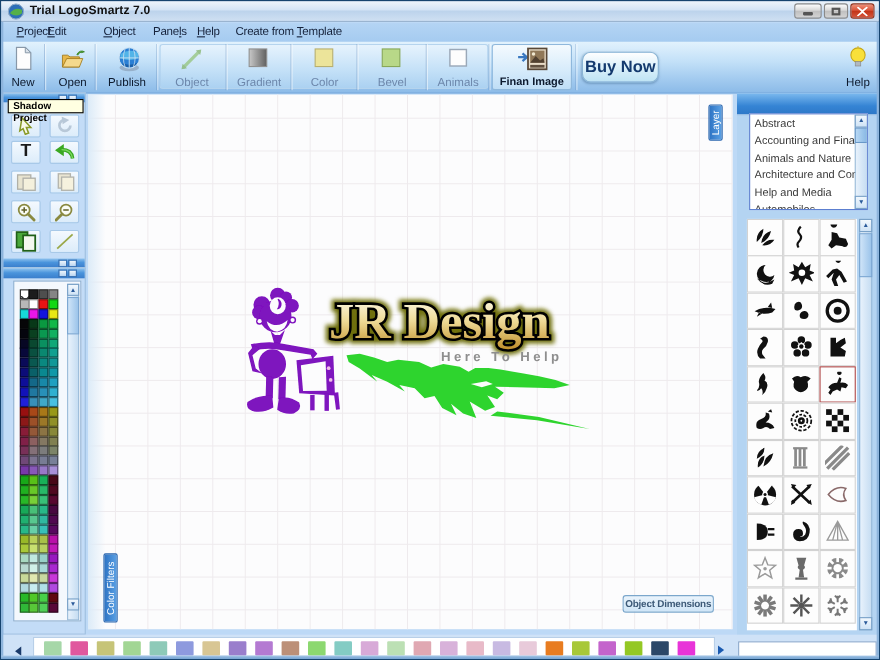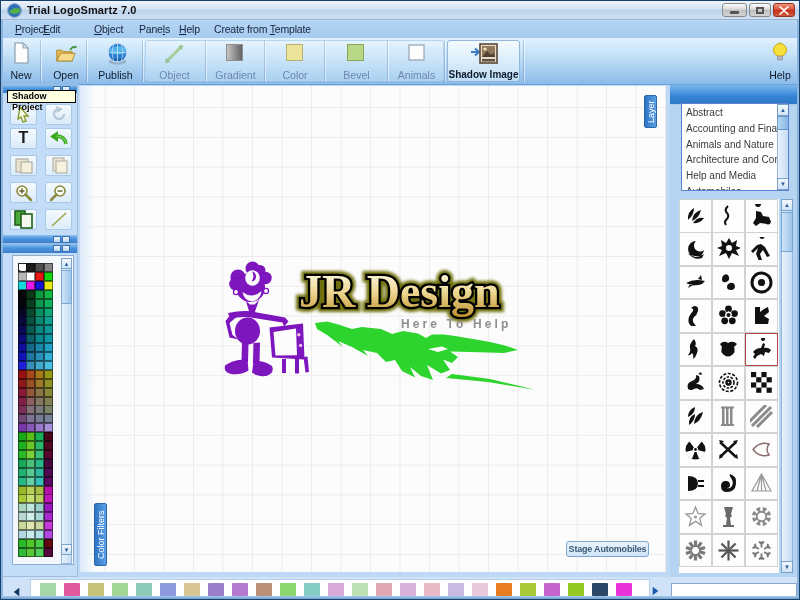--- a/index.html
+++ b/index.html
@@ -147,21 +147,22 @@
 <div class="tblabel dis abs" style="left:388px;width:57px">Animals</div>
 <div id="importbtn" class="abs"></div>
 <svg class="tbicon abs" style="left:470px;top:5px" width="28" height="22" viewBox="0 0 28 22">
 <path d="M1,9 L8,9 M5,5.5 L9,9 L5,12.5" stroke="#3a78c0" stroke-width="2" fill="none"></path>
 <rect x="10" y="1" width="17" height="19" fill="#e8dcc8" stroke="#584838" stroke-width="1.6"></rect>
 <rect x="12" y="3" width="13" height="11" fill="#907858"></rect>
 <circle cx="15" cy="6" r="1.6" fill="#f0e8d0"></circle>
 <path d="M12,14 L17,8 L21,12 L24,10 L25,14 Z" fill="#504030"></path>
 <rect x="12" y="16" width="13" height="2.5" fill="#605040"></rect>
       </svg>
-<div class="tblabel abs" style="left:447px;width:73px;font-weight:bold;font-size:10px">Shadow Image</div>
+<div class="tblabel abs" style="left:447px;width:73px;font-weight:bold;font-size:10px">Finan Image</div>
+<div id="buynow" class="abs">Buy Now</div>
 <svg class="tbicon abs" style="left:772px;top:4px" width="16" height="24" viewBox="0 0 16 24">
 <circle cx="8" cy="8" r="6.5" fill="#f8e03a" stroke="#c8a818" stroke-width="1"></circle>
 <rect x="5.5" y="14" width="5" height="4" fill="#b0b8c0" stroke="#888" stroke-width="0.6"></rect>
 <path d="M8,1 L8,-1" stroke="#c8a818"></path>
       </svg>
 <div class="tblabel abs" style="left:762px;width:36px">Help</div>
 </div>
 <div id="lpanel" class="abs">
 <div class="abs phead" style="left:0;top:0;width:74px;height:8px"></div>
 <div class="abs pbtn" style="left:50px;top:1px">▲</div>
@@ -435,21 +436,21 @@
 
 <g font-family="Liberation Serif, serif" font-weight="bold" font-size="46">
 <text x="299" y="307" stroke="#70700a" stroke-width="10" fill="none" filter="url(#soft)">JR Design</text>
 <text x="299" y="307" stroke="#000" stroke-width="4.6" fill="#000">JR Design</text>
 <text x="299" y="307" fill="url(#gold)">JR Design</text>
 </g>
 <text x="401" y="328" font-family="Liberation Sans, sans-serif" font-size="12" font-weight="bold" fill="#8e8e8e" letter-spacing="3.1">Here To Help</text>
 </svg>
 <div class="vtab abs" style="left:644px;top:95px;width:13px;height:33px;line-height:13px">Layer</div>
 <div class="vtab abs" style="left:94px;top:503px;width:13px;height:63px;line-height:13px">Color Filters</div>
-<div id="stagedim" class="abs">Stage Automobiles</div>
+<div id="stagedim" class="abs">Object Dimensions</div>
 <div id="rpanel" class="abs">
 <div id="rphead" class="abs"></div>
 <div id="catbox" class="abs">
 <div class="cat" style="top:3.0px">Abstract</div>
 <div class="cat" style="top:18.8px">Accounting and Finan</div>
 <div class="cat" style="top:34.6px">Animals and Nature</div>
 <div class="cat" style="top:50.400000000000006px">Architecture and Cons</div>
 <div class="cat" style="top:66.2px">Help and Media</div>
 <div class="cat" style="top:82.0px">Automobiles</div>
 <div class="abs sb" style="left:95px;top:0px;width:12px;height:86px"></div>

